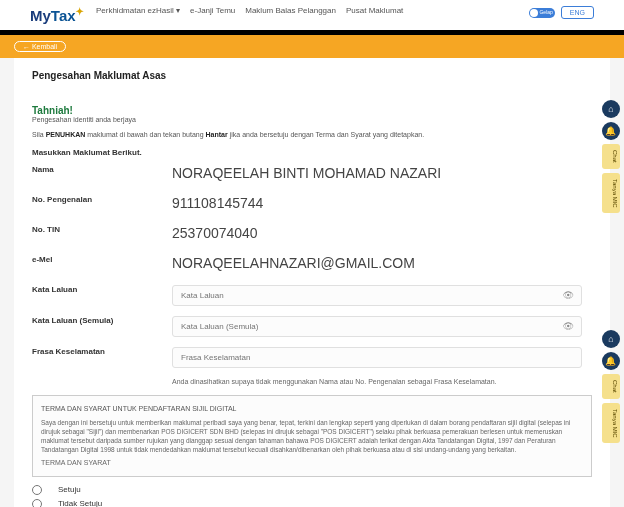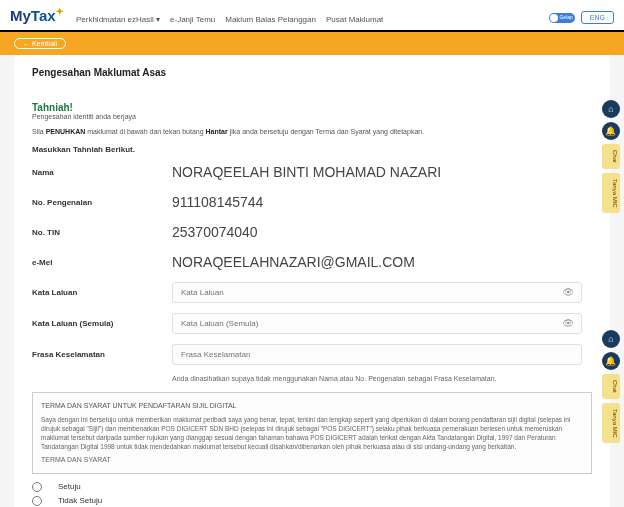--- a/index.html
+++ b/index.html
@@ -1,36 +1,36 @@
 <!DOCTYPE html>
 <html><head>
 <meta charset="utf-8">
 <style>
 *{box-sizing:border-box;margin:0;padding:0;font-family:Arial,Helvetica,sans-serif}
 body{background:#f5f5f5;font-size:9px;color:#333}
-.header{background:#fff;display:flex;align-items:flex-end;padding:6px 10px;border-bottom:2px solid #000000}
+.header{background:#fff;display:flex;align-items:flex-start;padding:6px 30px;border-bottom:5px solid #000000}
 .logo{font-size:15px;font-weight:bold;color:#1a3d7c;margin-right:12px}
 .logo .tax{color:#0b5394}
 .logo sup{color:#d9a400;font-size:10px}
 .nav-item{font-size:8px;color:#555;margin-right:10px;cursor:pointer}
 .header-right{margin-left:auto;display:flex;align-items:center;gap:6px}
 .toggle{width:26px;height:10px;background:#3b7dd8;border-radius:5px;position:relative;cursor:pointer}
 .toggle::after{content:"";position:absolute;width:8px;height:8px;background:#fff;border-radius:50%;top:1px;left:1px}
 .toggle-label{font-size:5px;color:#fff;position:absolute;right:2px;top:1px}
 .lang-btn{border:1px solid #3b7dd8;color:#3b7dd8;border-radius:3px;padding:2px 8px;font-size:7px;background:#fff;cursor:pointer}
 .orange-bar{background:#f6a623;padding:6px 14px}
 .back-btn{border:1px solid #fff;color:#fff;border-radius:10px;padding:1px 8px;font-size:7px;background:transparent;cursor:pointer}
 .main{background:#fff;margin:0 14px 10px;padding:12px 18px}
 .title{font-size:10px;font-weight:bold;color:#222;margin-bottom:24px}
 .tahniah{color:#1e7a3e;font-size:10px;font-weight:bold}
 .sub{font-size:7px;color:#555;margin-bottom:8px}
 .instr{font-size:7px;color:#555;margin-bottom:10px}
 .instr b{color:#222}
 .section-label{font-size:8px;font-weight:bold;margin:8px 0}
-.row{display:flex;align-items:center;margin-bottom:10px;min-height:20px}
+.row{display:flex;align-items:flex-start;margin-bottom:10px;min-height:20px}
 .lab{width:140px;font-size:8px;font-weight:bold;color:#333}
 .val{font-size:14px;color:#444}
 .field{flex:1;position:relative;margin-right:10px}
 .inp{width:100%;border:1px solid #e0e0e0;border-radius:3px;padding:5px 8px;font-size:8px;color:#999;background:#fcfcfc}
 .eye{position:absolute;right:8px;top:5px;font-size:9px;color:#888;cursor:pointer}
 .hint{font-size:7px;color:#666;margin-top:4px;margin-left:140px}
 .terms-box{border:1px solid #ccc;padding:8px;margin-top:10px;font-size:6.5px;color:#666;line-height:1.4;max-height:85px;overflow:hidden;background:#fcfcfc;position:relative}
 .terms-title{font-size:7px;font-weight:normal;color:#555;margin-bottom:4px}
 .terms-sub{font-size:7px;margin-top:4px}
 .radio-group{margin-top:8px}
@@ -68,21 +68,21 @@
 </div>
 
 <div class="main">
   <div class="title">Pengesahan Maklumat Asas</div>
   <div class="tahniah">Tahniah!</div>
   <div class="sub">Pengesahan identiti anda berjaya</div>
   <div class="instr">
     <span>Sila </span><b>PENUHKAN</b><span> maklumat di bawah dan tekan butang </span><b>Hantar</b><span> jika anda bersetuju dengan Terma dan Syarat yang ditetapkan.</span>
   </div>
 
-  <div class="section-label">Masukkan Tahniah Berikut.</div>
+  <div class="section-label">Masukkan Maklumat Berikut.</div>
 
   <div class="row">
       <div class="lab">Nama</div>
       <div class="val">NORAQEELAH BINTI MOHAMAD NAZARI</div>
     </div>
   <div class="row">
       <div class="lab">No. Pengenalan</div>
       <div class="val">911108145744</div>
     </div>
   <div class="row">

